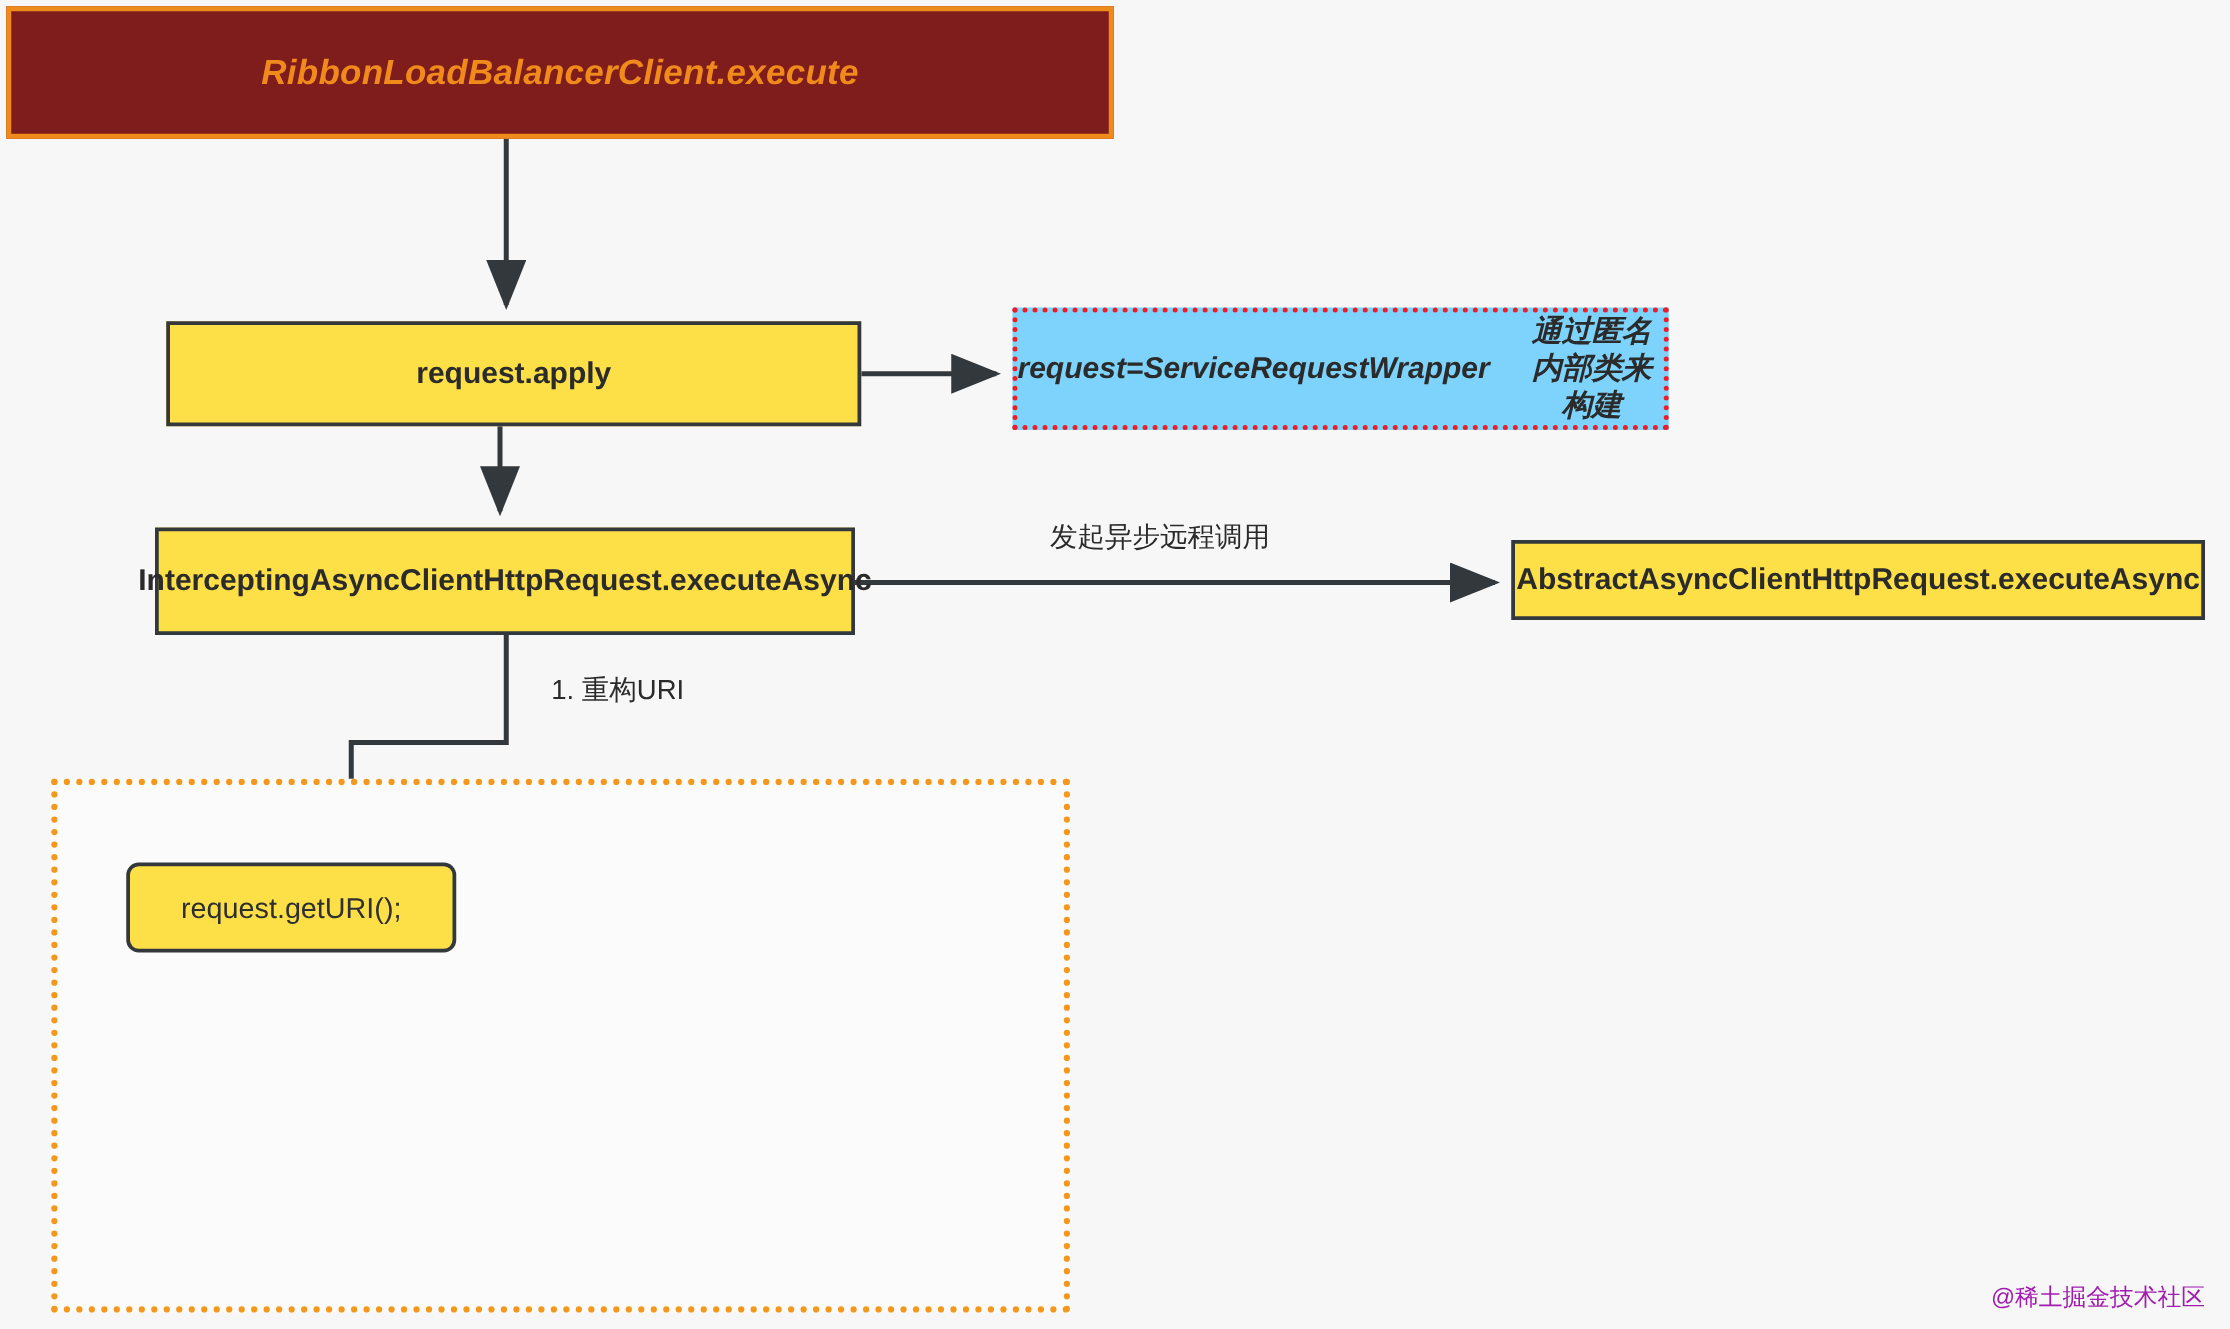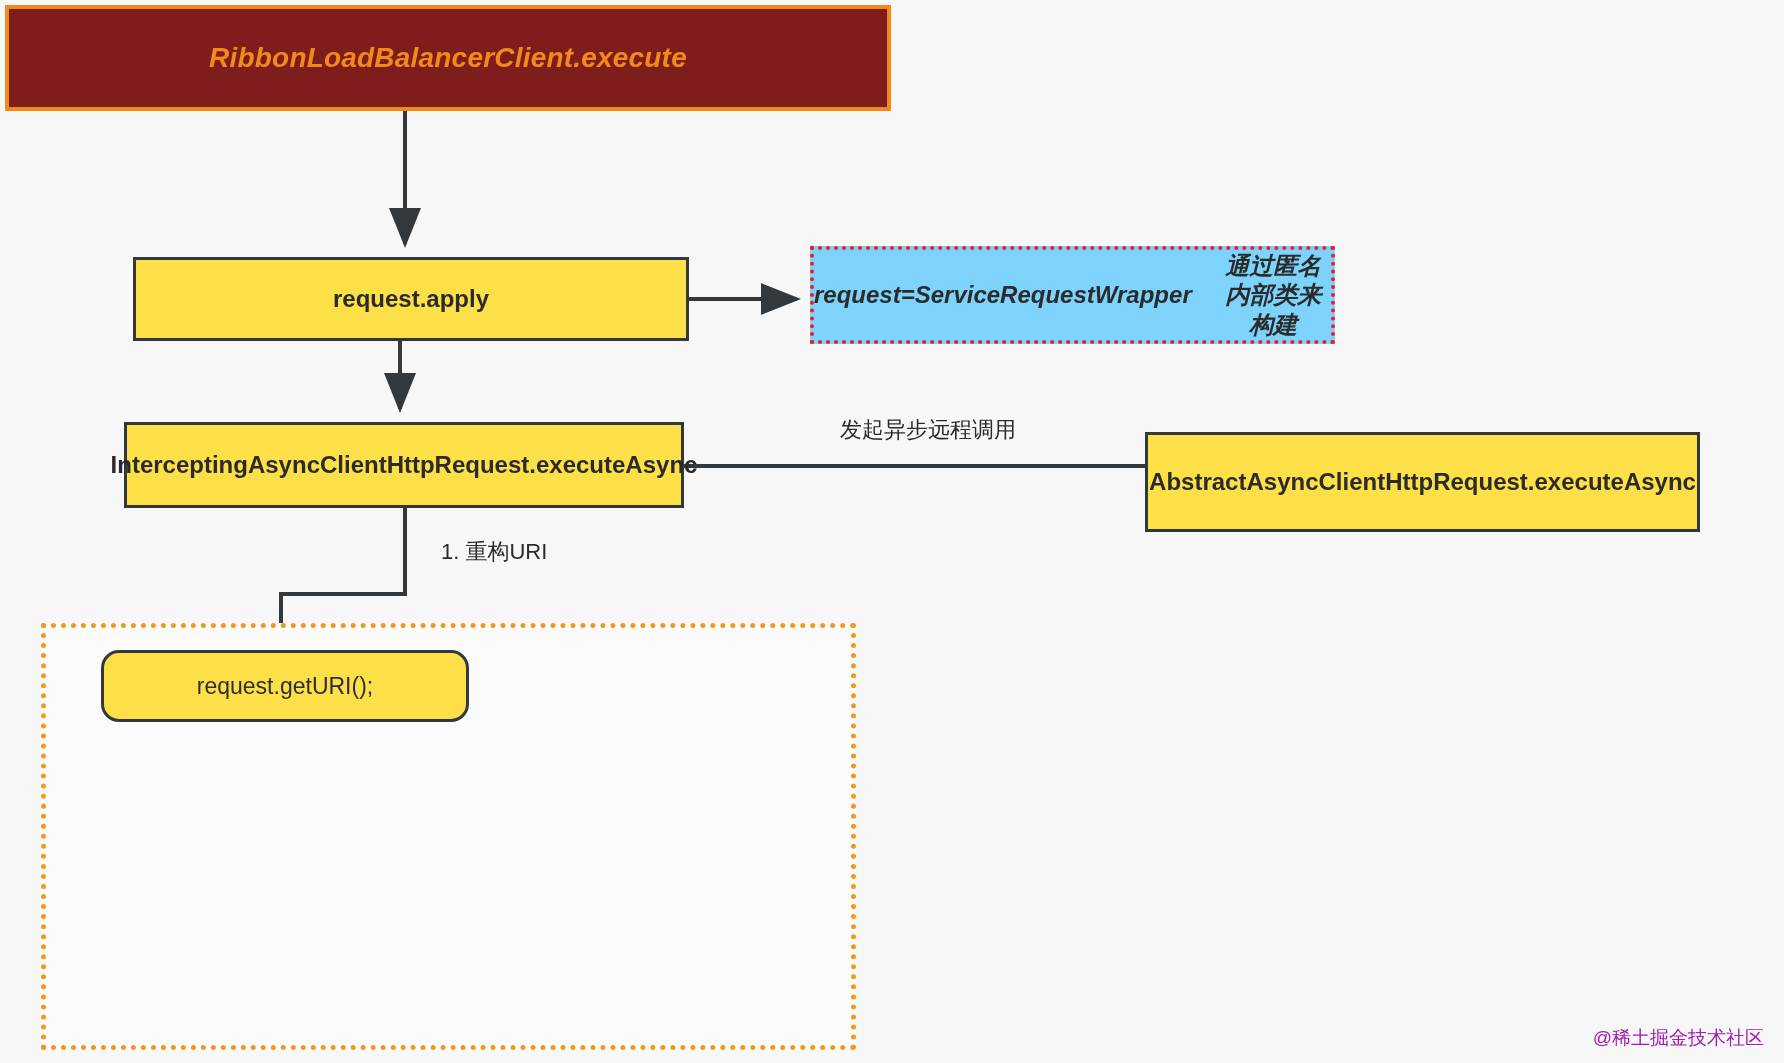--- a/index.html
+++ b/index.html
@@ -73,24 +73,24 @@
     height: 84px;
   }
   .node-intercepting {
     left: 124px;
     top: 422px;
     width: 560px;
     height: 86px;
     justify-content: center;
   }
   .node-abstract {
-    left: 1145px;
+    left: 1209px;
     top: 432px;
     width: 555px;
-    height: 100px;
+    height: 64px;
   }
 
   
   .node-note {
     left: 810px;
     top: 246px;
     width: 525px;
     height: 98px;
     border: 4px dotted #ee1c25;
     background: #7dd3fc;
@@ -123,24 +123,23 @@
     border-radius: 10px;
   }
   .node-round .label {
     font-size: 23px;
     font-weight: normal;
     color: #2f2f2f;
     padding: 0 12px;
   }
   .node-geturi {
     left: 101px;
-    top: 650px;
-    width: 368px;
+    top: 690px;
+    width: 264px;
     height: 72px;
-    border-radius: 18px;
   }
   .node-wrapper-geturi {
     left: 101px;
     top: 806px;
     width: 478px;
     height: 72px;
   }
   .node-reconstruct {
     left: 101px;
     top: 952px;

